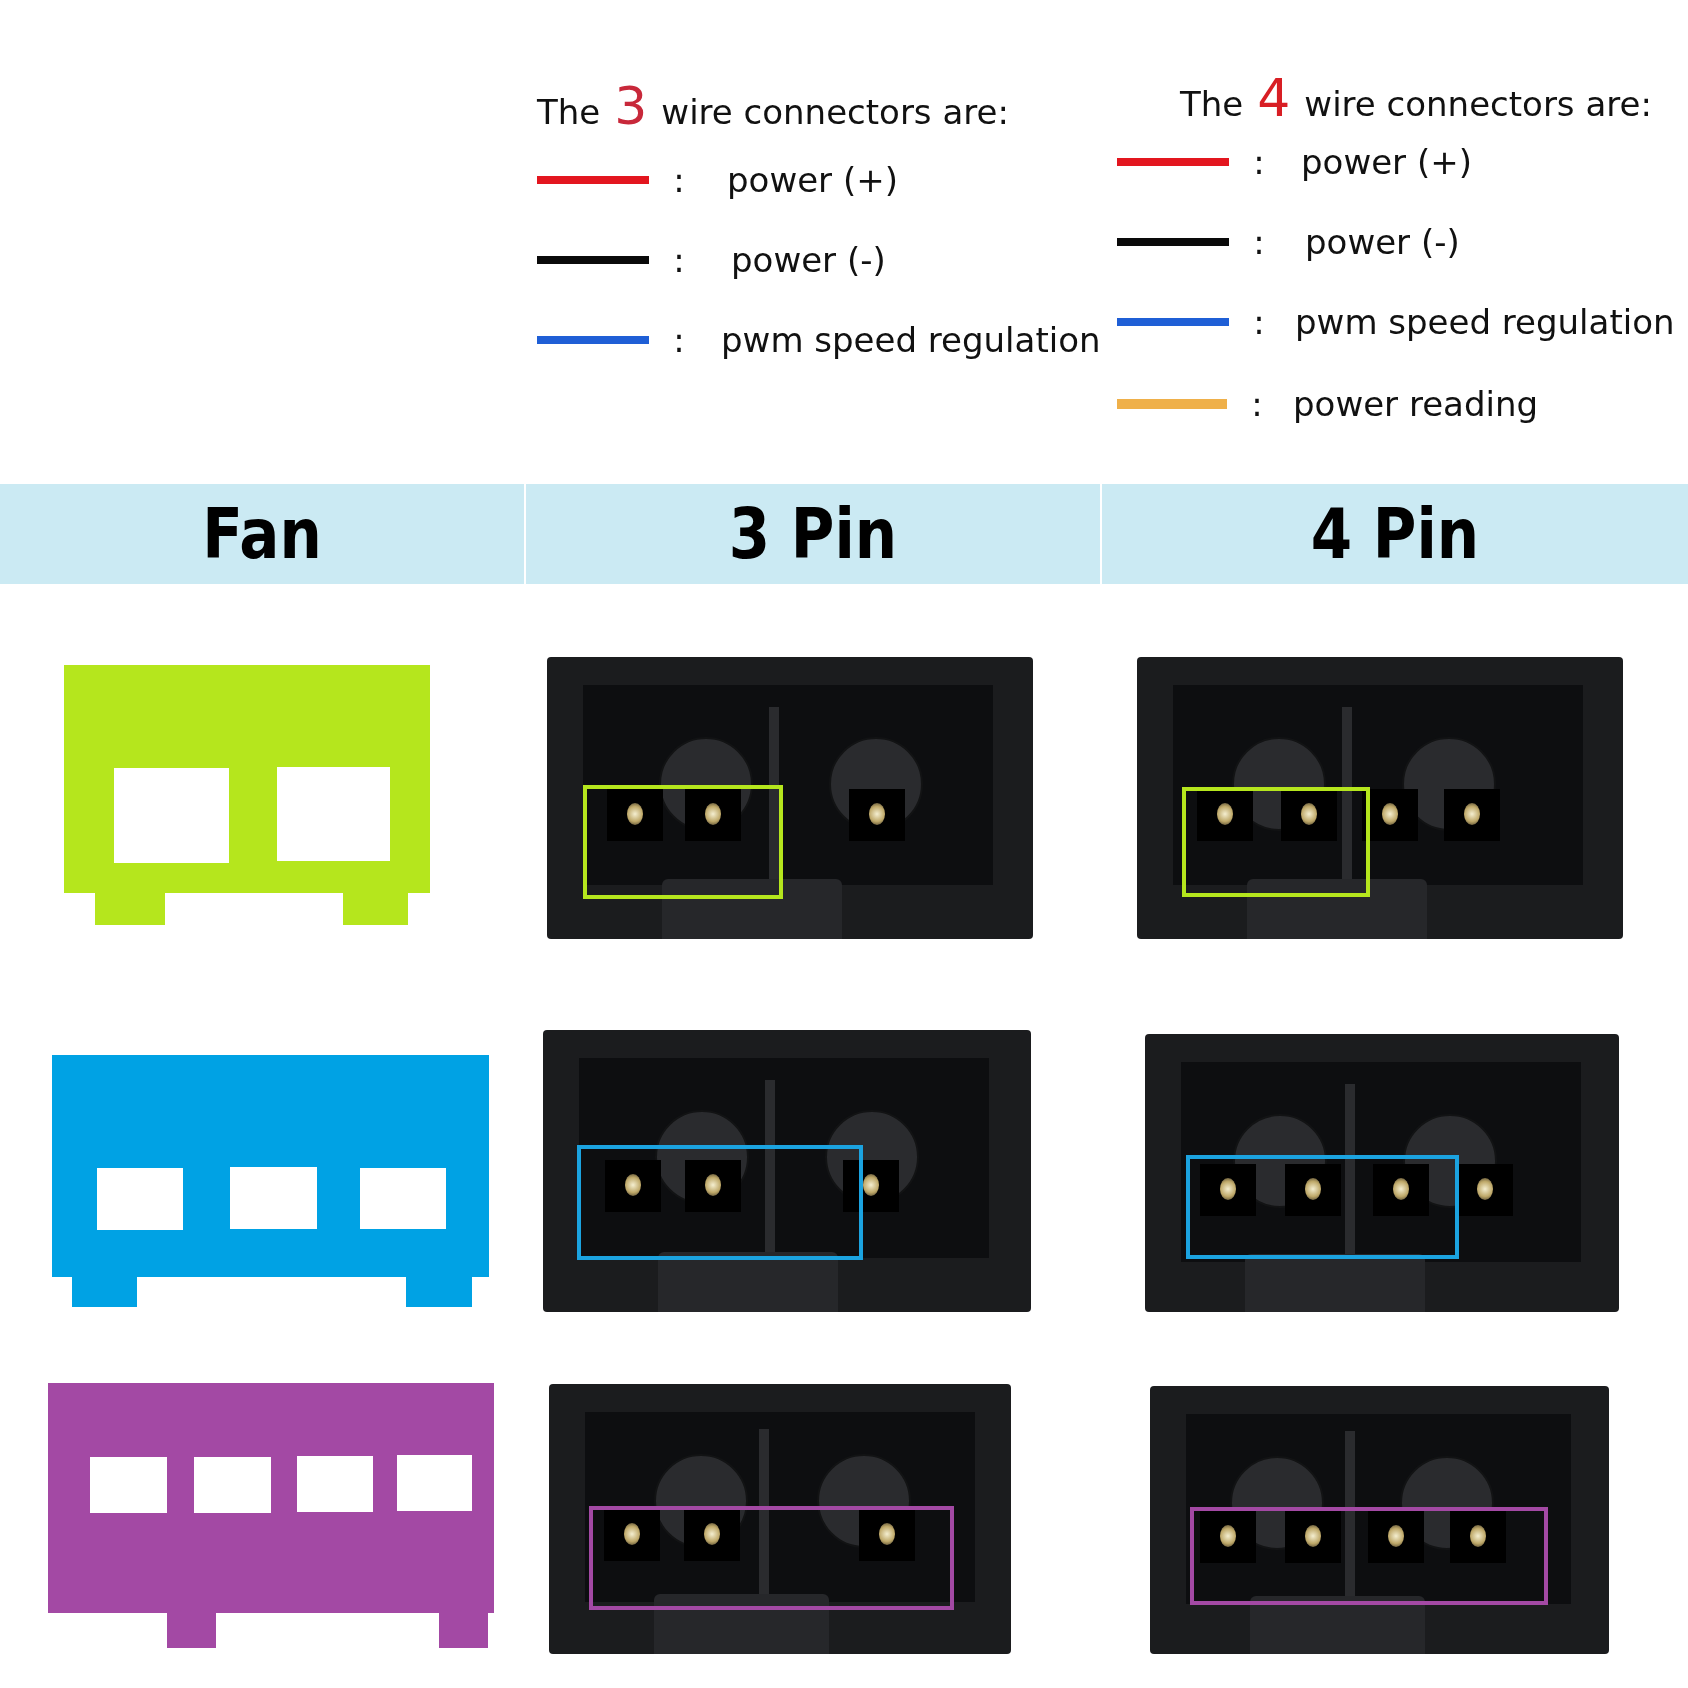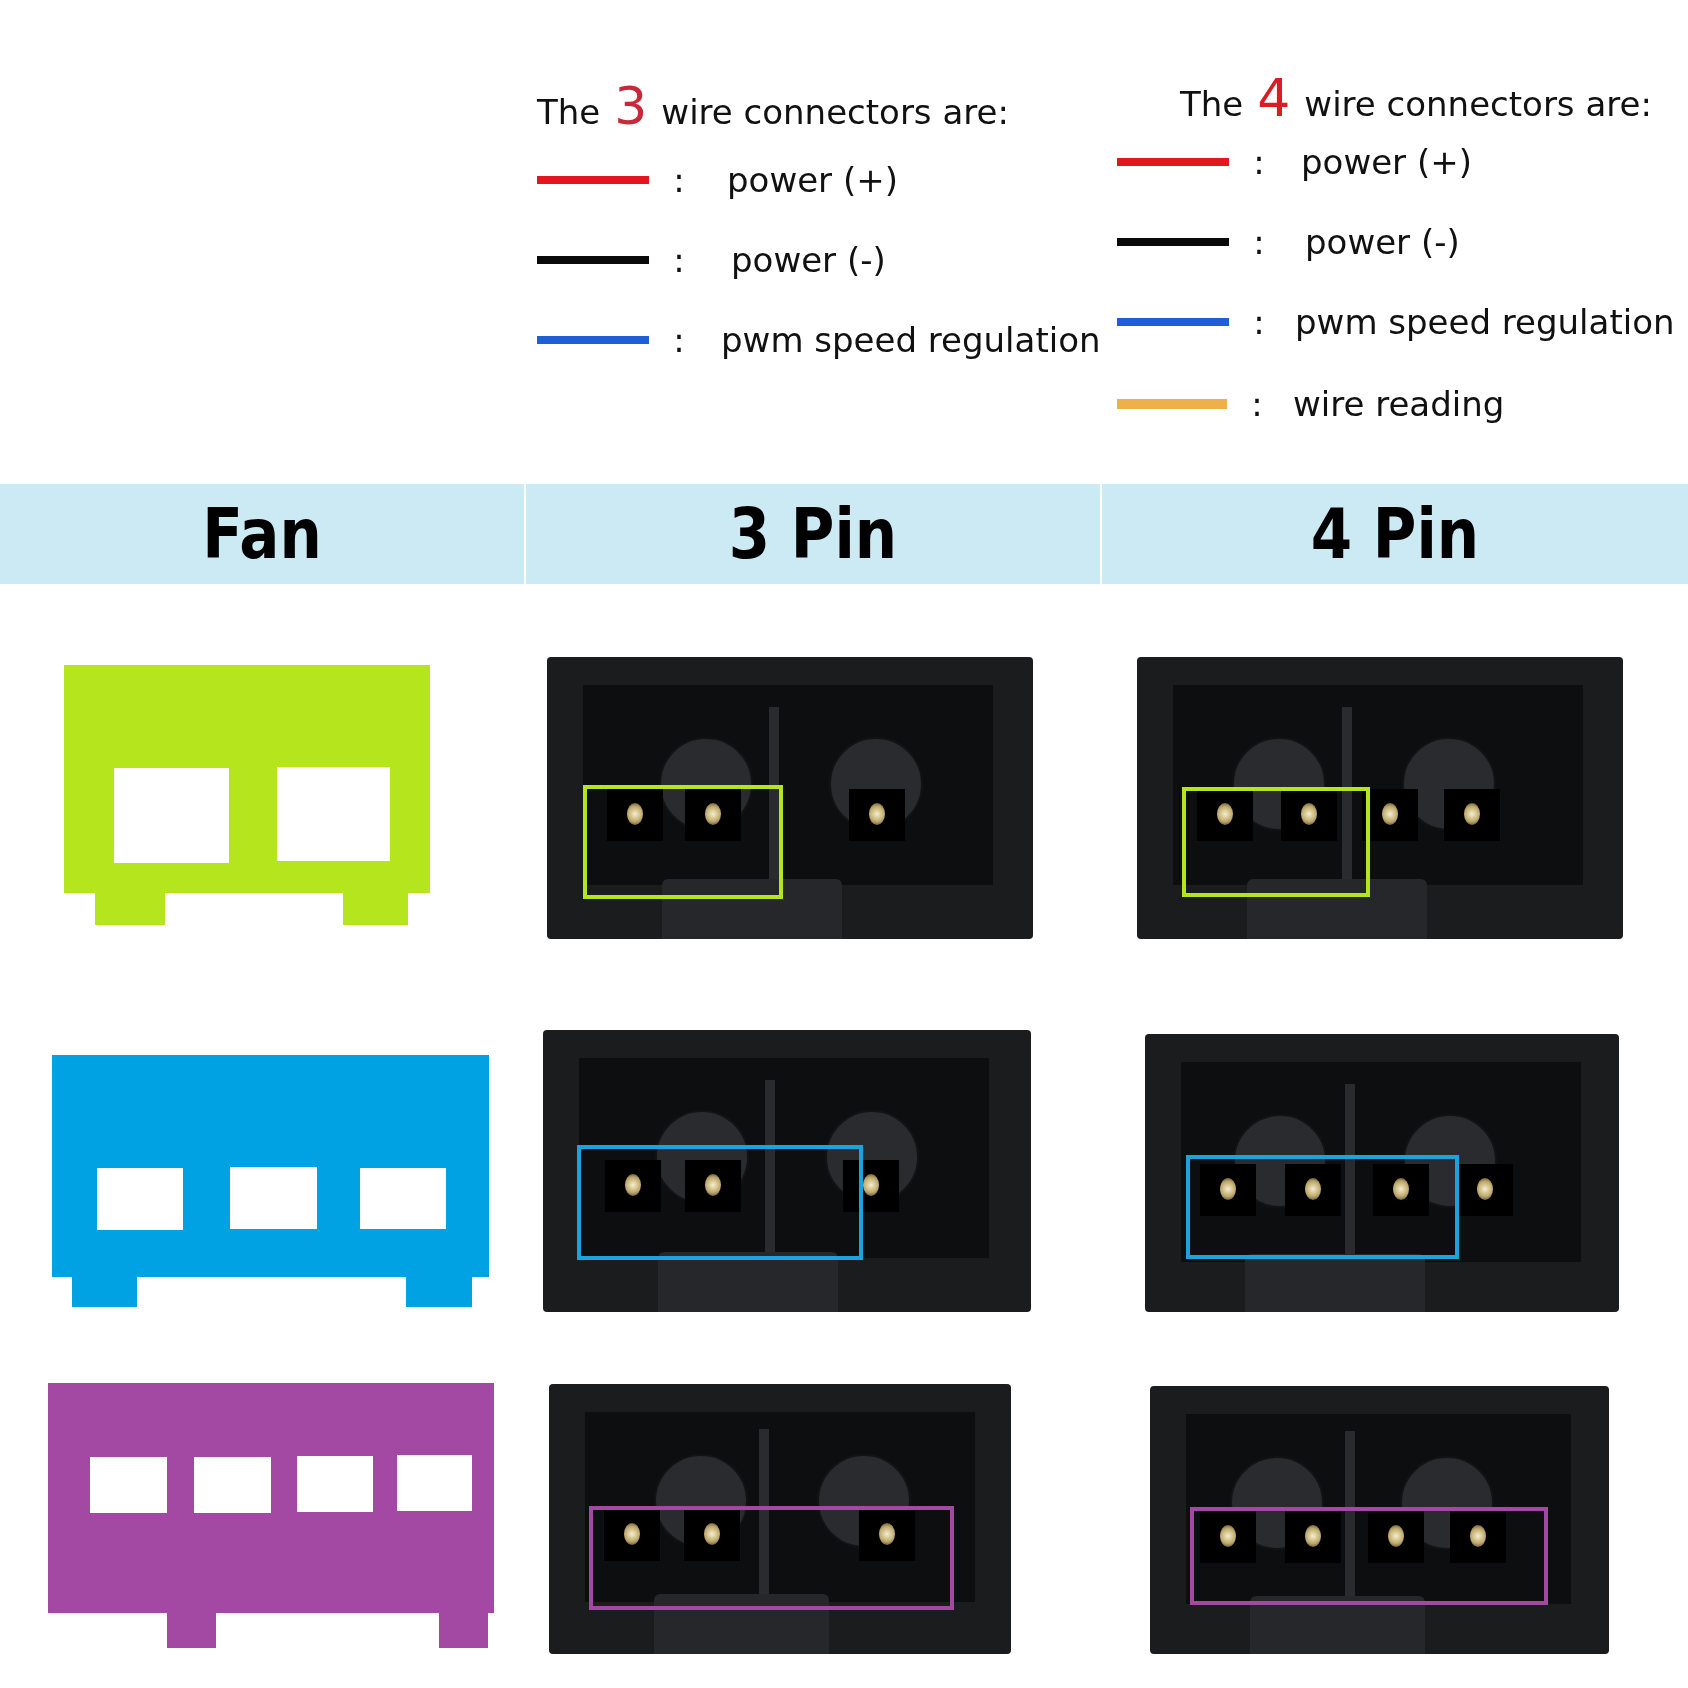--- a/index.html
+++ b/index.html
@@ -62,21 +62,21 @@
   <span style="margin-left:16px">power (-)</span>
 </div>
 <div class="legend-row" style="left:1117px;top:302px;">
   <span class="swatch" style="background:#1f5fd6"></span>
   <span class="colon">:</span>
   <span style="margin-left:6px">pwm speed regulation</span>
 </div>
 <div class="legend-row" style="left:1117px;top:384px;">
   <span class="swatch" style="background:#efb04a;width:110px;height:10px"></span>
   <span class="colon">:</span>
-  <span style="margin-left:6px">wire reading</span>
+  <span style="margin-left:6px">power reading</span>
 </div>
 
 <div class="header-band">
   <div class="header-cell" style="left:0;width:524px;">Fan</div>
   <div class="header-divider" style="left:524px"></div>
   <div class="header-cell" style="left:526px;width:574px;">3 Pin</div>
   <div class="header-divider" style="left:1100px"></div>
   <div class="header-cell" style="left:1102px;width:586px;">4 Pin</div>
 </div>
 

